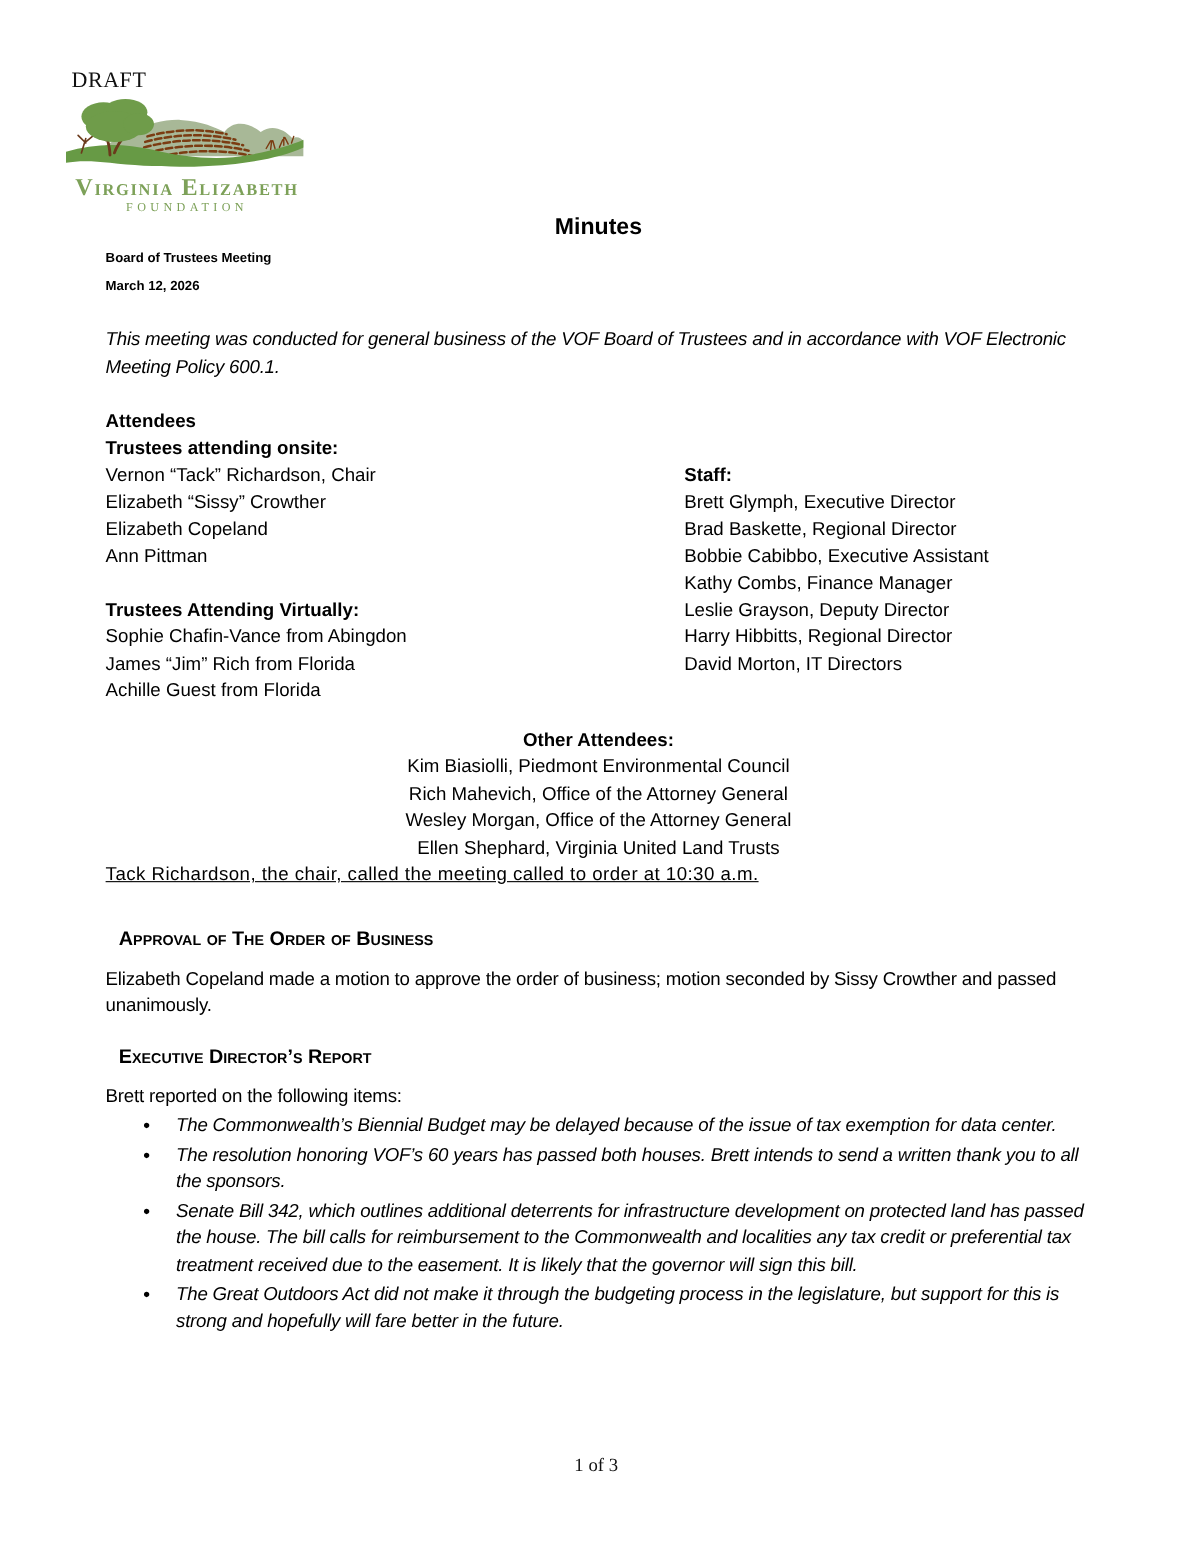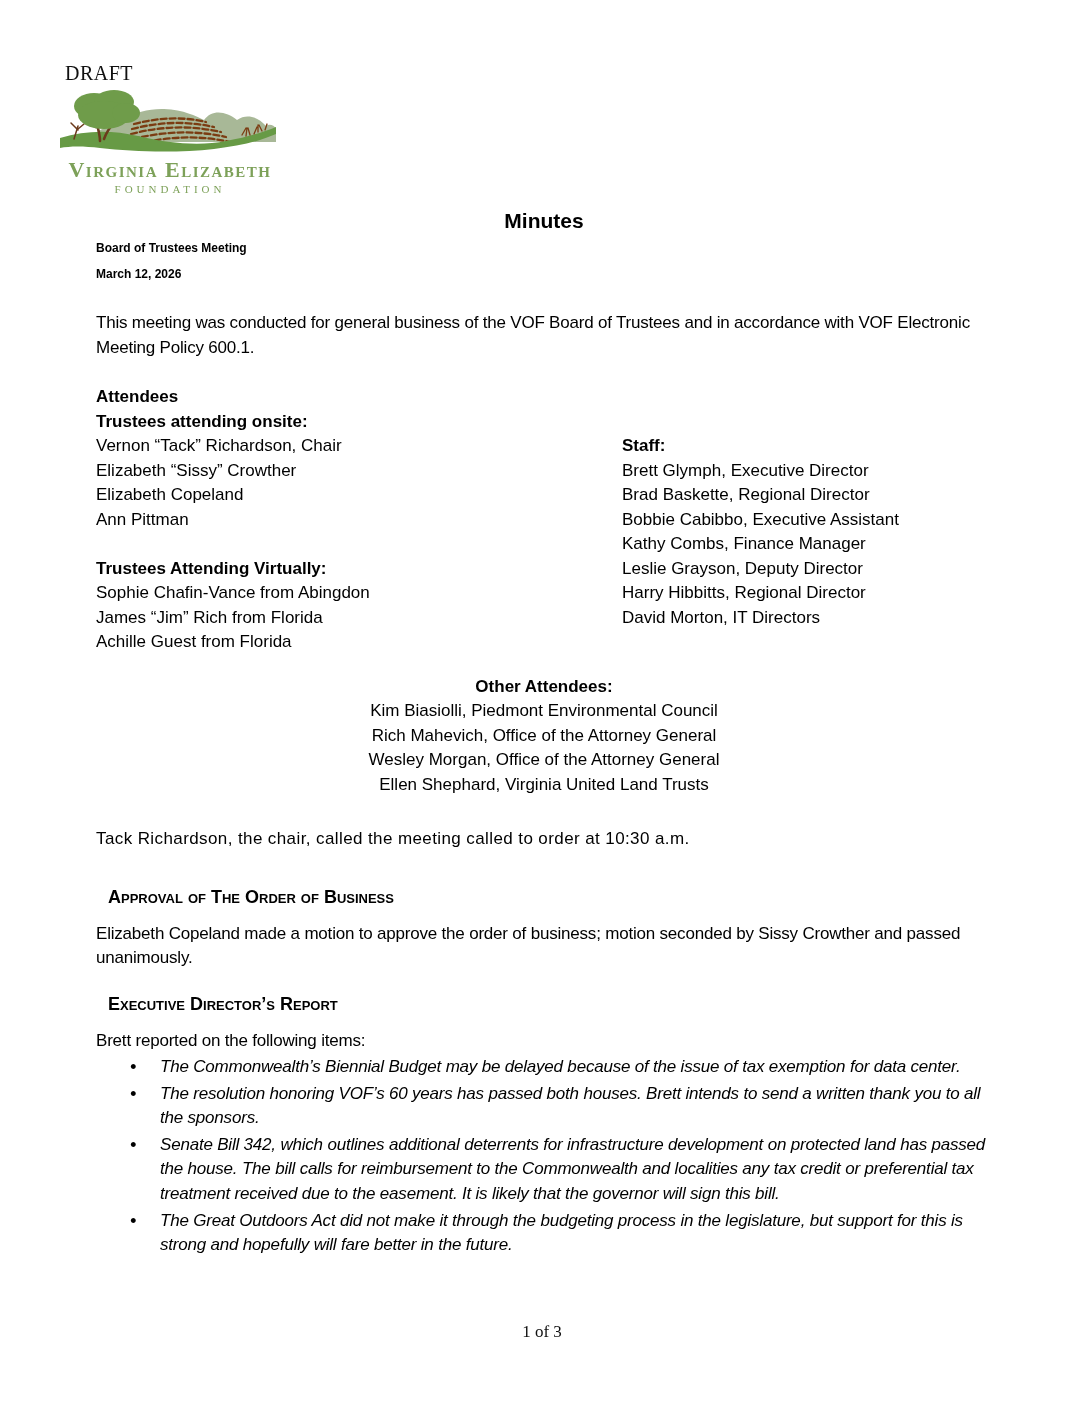--- a/index.html
+++ b/index.html
@@ -15,31 +15,31 @@
   .logo svg{display:block;width:216px;height:76px;}
   .logo-name{
     font-family:"Liberation Serif",serif;font-variant:small-caps;font-weight:600;
     font-size:22px;color:#7da159;letter-spacing:1.5px;line-height:1.05;margin-top:-4px;
   }
   .logo-sub{
     font-family:"Liberation Serif",serif;font-size:11px;color:#7da159;
     letter-spacing:4px;line-height:1.2;margin-top:2px;
   }
   .content{position:absolute;left:96px;top:193px;width:896px;}
-  .t1{font-size:21px;font-weight:700;text-align:center;line-height:28px;margin-top:14px;}
+  .t1{font-size:21px;font-weight:700;text-align:center;line-height:28px;}
   .t2{font-size:12px;font-weight:700;line-height:26px;}
   .par{margin:0;line-height:24.5px;}
   .narrow{letter-spacing:-0.2px;}
   .b{font-weight:700;}
-  .mt-intro{margin-top:24px;}
+  .mt-intro{margin-top:24px;font-style:italic;}
   .att{margin-top:25px;line-height:24.5px;}
   .att-grid{display:grid;grid-template-columns:526px 370px;line-height:24.5px;}
   .cell{min-height:24.5px;}
   .other{margin-top:20px;line-height:24.5px;text-align:center;}
-  .call{margin-top:30px;line-height:24.5px;letter-spacing:.4px;}
+  .call{line-height:24.5px;letter-spacing:.4px;text-decoration:underline;}
   .sec1{margin-top:33px;}
   .sec2{margin-top:21px;}
   .sc{font-variant:small-caps;font-weight:700;font-size:18px;line-height:25px;margin:12px;}
   ul.blt{margin:1px 0 0 0;padding:0;list-style:none;font-style:italic;}
   ul.blt li{position:relative;padding-left:64px;line-height:24.6px;margin-top:2px;letter-spacing:-0.2px;}
   ul.blt li::before{content:"\2022";position:absolute;left:34px;top:0;font-size:18px;}
   .footer{
     position:absolute;left:0;right:0;top:1322px;text-align:center;
     font-family:"Liberation Serif",serif;font-size:17px;color:#111;
   }

